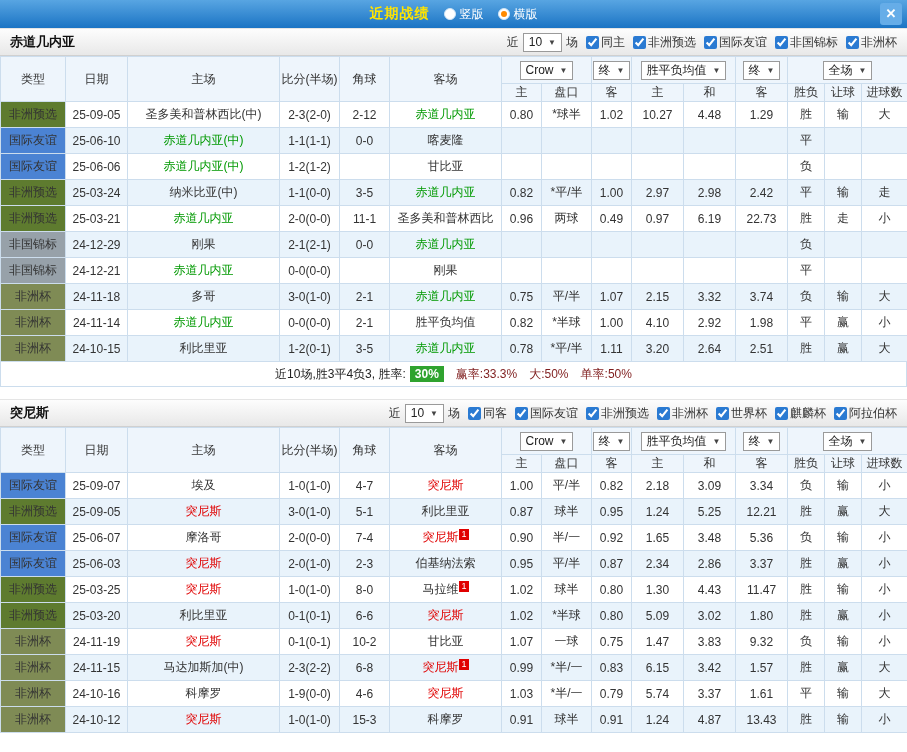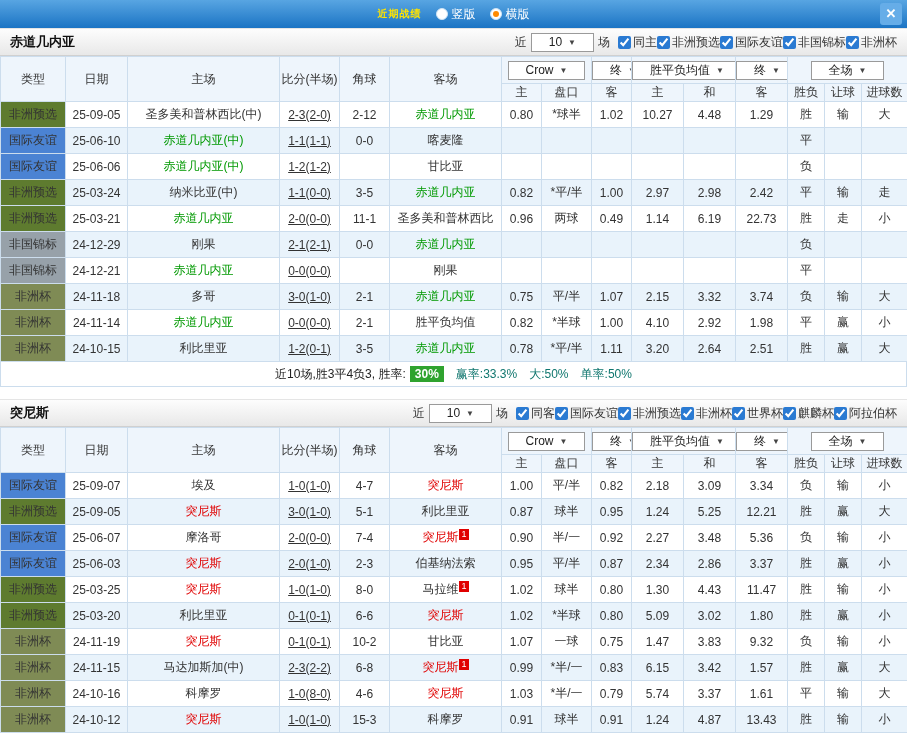--- a/index.html
+++ b/index.html
@@ -4,66 +4,66 @@
 <style>
   * { box-sizing: border-box; }
   html, body { margin: 0; padding: 0; }
   body {
     width: 907px; height: 752px; overflow: hidden;
     font-family: "Liberation Sans", sans-serif; background: #fff;
   }
   
   .topbar { height: 28px; background: linear-gradient(#58a5e2, #1b74c4);
     display: flex; align-items: center; justify-content: center; position: relative; }
-  .topbar-title { color: #ffe400; font-weight: bold; font-size: 10px; letter-spacing: 1px; }
+  .topbar-title { color: #ffe400; font-weight: bold; font-size: 14px; letter-spacing: 1px; }
   .radio { display: inline-flex; align-items: center; gap: 4px; color: #fff; font-size: 12px; margin-left: 14px; cursor: pointer; }
   .radio-dot { width: 12px; height: 12px; border-radius: 50%; background: #fff; position: relative; display: inline-block; border: 1px solid #cfe4f5; }
   .radio-dot.on::after { content: ""; position: absolute; left: 2px; top: 2px; right: 2px; bottom: 2px; border-radius: 50%; background: #ff8a00; }
   .close-btn { position: absolute; right: 5px; top: 3px; width: 22px; height: 22px;
     background: #66ade8; color: #fff; border-radius: 3px; text-align: center; line-height: 22px;
     font-size: 13px; font-weight: bold; cursor: pointer; }
   
   .sec-bar { height: 28px; background: linear-gradient(#fdfdfd, #e8e8e8);
     border-bottom: 1px solid #d0d0d0; border-top: 1px solid #e5e5e5;
     display: flex; align-items: center; padding: 0 10px; font-size: 12px; color: #333; }
   .team-name { font-weight: bold; font-size: 13px; color: #111; }
   .filter-group { margin-left: auto; display: flex; align-items: center; gap: 8px; }
   .near { display: inline-flex; align-items: center; gap: 4px; }
-  .chk-list { display: inline-flex; align-items: center; }
+  .chk-list { display: inline-flex; align-items: center; gap: 8px; }
   .chk { display: inline-flex; align-items: center; gap: 2px; cursor: pointer; }
   .chk input { width: 13px; height: 13px; margin: 0; accent-color: #2a7ad2; }
   .dd { display: inline-flex; align-items: center; justify-content: space-between; gap: 6px;
-    border: 1px solid #9a9a9a; background: #fff; padding: 1px 17px; font-size: 12px; color: #222;
+    border: 1px solid #9a9a9a; background: #fff; padding: 1px 5px; font-size: 12px; color: #222;
     cursor: pointer; height: 19px; }
   .dd .arr { font-size: 8px; color: #444; }
   
   table.grid { border-collapse: collapse; table-layout: fixed; width: 907px; font-size: 12px; }
   .grid th, .grid td { border: 1px solid #ccdded; text-align: center; white-space: nowrap; overflow: hidden; padding: 0; }
   .grid thead th { background: #eef5fc; font-weight: normal; color: #333; }
   .grid thead tr.hrow-a th { height: 27px; }
   .grid thead tr.hrow-b th { height: 18px; }
   .grid tbody td { height: 26px; color: #333; }
   .grid tbody tr:nth-child(even) { background: #e9f3fb; }
   td.type { color: #fff; }
   .t-pre { background: #5e7b2f; }
   .t-fri { background: #4b83d3; }
   .t-non { background: #97a1a9; }
   .t-afr { background: #7f8b55; }
   .c-red { color: #e00000; }
   .c-green { color: #009900; }
   .c-blue { color: #0000cc; }
   .c-dark { color: #333; }
-  td.score { color: #e00000; text-decoration: underline; }
+  td.score { color: #e00000; }
   .badge { display: inline-block; background: #e00000; color: #fff; font-size: 9px; line-height: 11px;
     padding: 0 2px; vertical-align: top; margin-left: 1px; }
   .badge:empty { display: none; }
   .summary { height: 25px; border: 1px solid #ccdded; border-top: none;
     display: flex; align-items: center; justify-content: center; font-size: 12px; gap: 4px; color: #222; }
   .sum-badge { background: #2fa32f; color: #fff; padding: 1px 5px; font-weight: bold; }
-  .sum-stat { color: #0f766e; margin-left: 8px; }
+  .sum-stat { color: #7f1d1d; margin-left: 8px; }
   .sec-gap { height: 12px; background: #fff; }
 </style>
 </head>
 <body>
 
 <div class="app">
 
   <div class="topbar">
     <span class="topbar-title">近期战绩</span>
     <span class="radio">
@@ -255,21 +255,21 @@
           <tr>
     <td class="type t-pre">非洲预选</td>
     <td>25-03-21</td>
     <td><span class="c-green">赤道几内亚</span></td>
     <td class="score">2-0(0-0)</td>
     <td>11-1</td>
     <td><span>圣多美和普林西比</span></td>
     <td>0.96</td>
     <td>两球</td>
     <td>0.49</td>
-    <td>1.14</td>
+    <td>0.97</td>
     <td>6.19</td>
     <td>22.73</td>
     <td class="c-red">胜</td>
     <td class="c-blue">走</td>
     <td class="c-blue">小</td>
   </tr>
           <tr>
     <td class="type t-non">非国锦标</td>
     <td>24-12-29</td>
     <td><span>刚果</span></td>
@@ -520,21 +520,21 @@
           <tr>
     <td class="type t-fri">国际友谊</td>
     <td>25-06-07</td>
     <td><span>摩洛哥</span></td>
     <td class="score">2-0(0-0)</td>
     <td>7-4</td>
     <td><span class="c-red">突尼斯</span><span class="badge">1</span></td>
     <td>0.90</td>
     <td>半/一</td>
     <td>0.92</td>
-    <td>2.27</td>
+    <td>1.65</td>
     <td>3.48</td>
     <td>5.36</td>
     <td class="c-green">负</td>
     <td class="c-green">输</td>
     <td class="c-blue">小</td>
   </tr>
           <tr>
     <td class="type t-fri">国际友谊</td>
     <td>25-06-03</td>
     <td><span class="c-red">突尼斯</span></td>
@@ -616,21 +616,21 @@
     <td>3.42</td>
     <td>1.57</td>
     <td class="c-red">胜</td>
     <td class="c-red">赢</td>
     <td class="c-red">大</td>
   </tr>
           <tr>
     <td class="type t-afr">非洲杯</td>
     <td>24-10-16</td>
     <td><span>科摩罗</span></td>
-    <td class="score">1-0(8-0)</td>
+    <td class="score">1-9(0-0)</td>
     <td>4-6</td>
     <td><span class="c-red">突尼斯</span></td>
     <td>1.03</td>
     <td>*半/一</td>
     <td>0.79</td>
     <td>5.74</td>
     <td>3.37</td>
     <td>1.61</td>
     <td class="c-dark">平</td>
     <td class="c-green">输</td>

